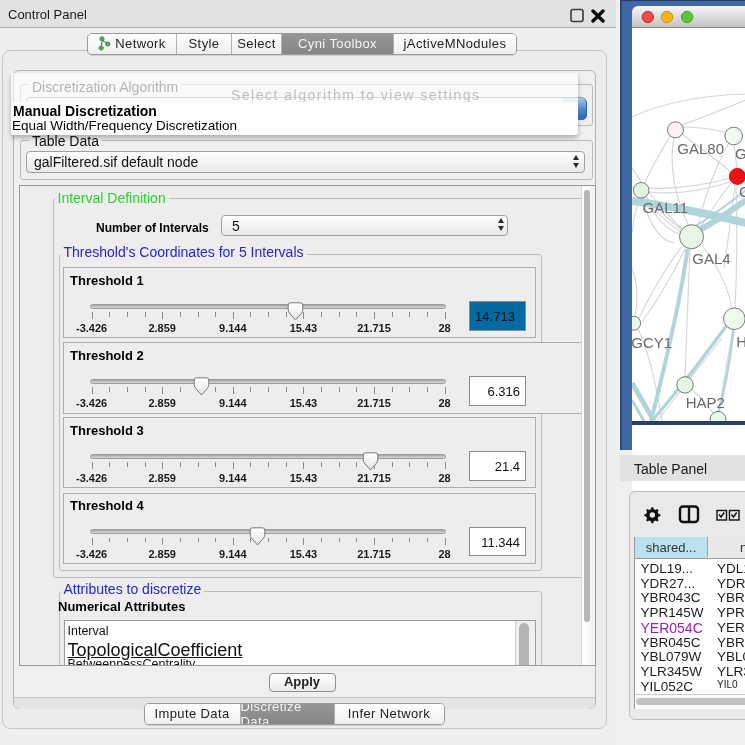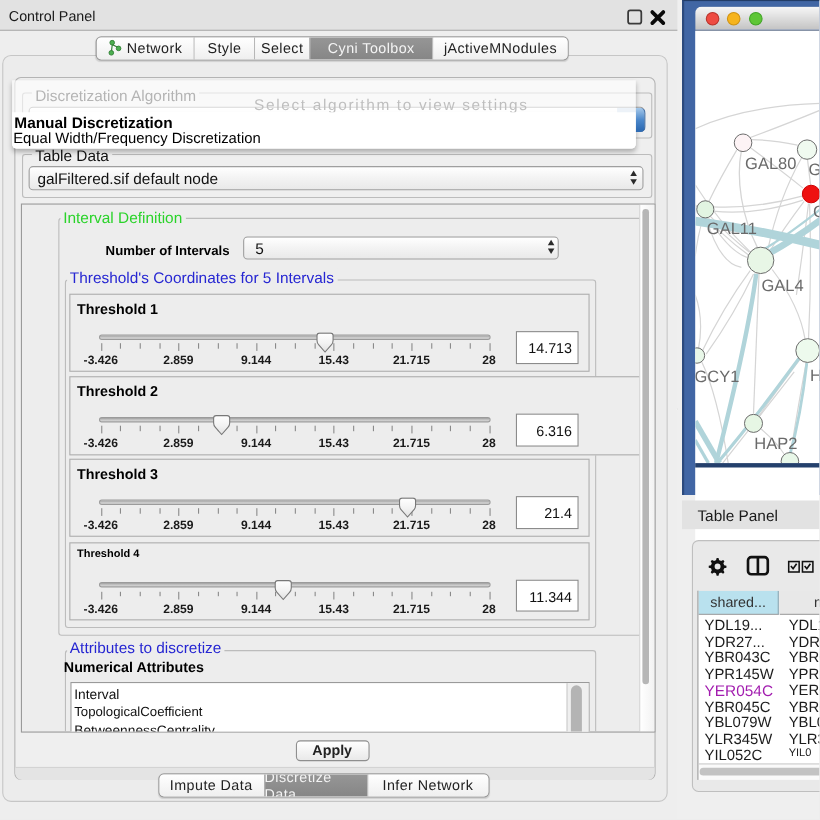--- a/index.html
+++ b/index.html
@@ -114,21 +114,21 @@
         <svg style="position:absolute;left:222.80px;top:33.5px;" width="17" height="19" viewBox="0 0 17 19">
           <defs>
             <linearGradient id="thg0" x1="0" y1="0" x2="0" y2="1">
               <stop offset="0" stop-color="#ffffff"></stop>
               <stop offset="0.55" stop-color="#f2f2f2"></stop>
               <stop offset="1" stop-color="#e0e0e0"></stop>
             </linearGradient>
           </defs>
           <path d="M3.5,0.8 L13.5,0.8 Q15.8,0.8 15.8,3 L15.8,7.5 Q15.8,9.8 14.2,11.5 L8.5,18 L2.8,11.5 Q1.2,9.8 1.2,7.5 L1.2,3 Q1.2,0.8 3.5,0.8 Z" fill="url(#thg0)" stroke="#787878" stroke-width="1"></path>
         </svg>
-        <div style="position:absolute;left:405px;top:33px;width:57px;height:29.5px;background:#ffffff;border:1px solid #8b8b8b;font-size:13px;color:#111;text-align:right;line-height:29px;padding-right:5px;">14.713</div>
+        <div style="position:absolute;left:405px;top:33px;width:57px;height:29.5px;background:#0369a1;border:1px solid #8b8b8b;font-size:13px;color:#111;text-align:center;line-height:29px;padding-right:5px;">14.713</div>
       </div>
   <div class="abs" style="left:43px;top:156.4px;width:540px;height:71.2px;border:1px solid #adadad;background:#ededed;">
         <div style="position:absolute;left:6px;top:4.5px;font-size:13px;font-weight:bold;color:#000;">Threshold 2</div>
         <div style="position:absolute;left:26px;top:35.5px;width:356px;height:5px;border-radius:2.5px;background:linear-gradient(#9e9e9e,#c9c9c9 60%,#d4d4d4);border:0.5px solid #9b9b9b;"></div>
         <div style="position:absolute;left:27.60px;top:44px;width:1px;height:7px;background:#8a8a8a;"></div>
         <div style="position:absolute;left:45.25px;top:44px;width:1px;height:4.5px;background:#8a8a8a;"></div>
         <div style="position:absolute;left:62.90px;top:44px;width:1px;height:4.5px;background:#8a8a8a;"></div>
         <div style="position:absolute;left:80.55px;top:44px;width:1px;height:4.5px;background:#8a8a8a;"></div>
         <div style="position:absolute;left:98.20px;top:44px;width:1px;height:7px;background:#8a8a8a;"></div>
         <div style="position:absolute;left:115.85px;top:44px;width:1px;height:4.5px;background:#8a8a8a;"></div>
@@ -201,21 +201,21 @@
               <stop offset="0" stop-color="#ffffff"></stop>
               <stop offset="0.55" stop-color="#f2f2f2"></stop>
               <stop offset="1" stop-color="#e0e0e0"></stop>
             </linearGradient>
           </defs>
           <path d="M3.5,0.8 L13.5,0.8 Q15.8,0.8 15.8,3 L15.8,7.5 Q15.8,9.8 14.2,11.5 L8.5,18 L2.8,11.5 Q1.2,9.8 1.2,7.5 L1.2,3 Q1.2,0.8 3.5,0.8 Z" fill="url(#thg2)" stroke="#787878" stroke-width="1"></path>
         </svg>
         <div style="position:absolute;left:405px;top:33px;width:57px;height:29.5px;background:#fff;border:1px solid #8b8b8b;font-size:13px;color:#111;text-align:right;line-height:29px;padding-right:5px;">21.4</div>
       </div>
   <div class="abs" style="left:43px;top:306.5px;width:472.5px;height:71.2px;border:1px solid #adadad;background:#ededed;">
-        <div style="position:absolute;left:6px;top:4.5px;font-size:10px;font-weight:bold;color:#000;">Threshold 4</div>
+        <div style="position:absolute;left:6px;top:4.5px;font-size:13px;font-weight:bold;color:#000;">Threshold 4</div>
         <div style="position:absolute;left:26px;top:35.5px;width:356px;height:5px;border-radius:2.5px;background:linear-gradient(#9e9e9e,#c9c9c9 60%,#d4d4d4);border:0.5px solid #9b9b9b;"></div>
         <div style="position:absolute;left:27.60px;top:44px;width:1px;height:7px;background:#8a8a8a;"></div>
         <div style="position:absolute;left:45.25px;top:44px;width:1px;height:4.5px;background:#8a8a8a;"></div>
         <div style="position:absolute;left:62.90px;top:44px;width:1px;height:4.5px;background:#8a8a8a;"></div>
         <div style="position:absolute;left:80.55px;top:44px;width:1px;height:4.5px;background:#8a8a8a;"></div>
         <div style="position:absolute;left:98.20px;top:44px;width:1px;height:7px;background:#8a8a8a;"></div>
         <div style="position:absolute;left:115.85px;top:44px;width:1px;height:4.5px;background:#8a8a8a;"></div>
         <div style="position:absolute;left:133.50px;top:44px;width:1px;height:4.5px;background:#8a8a8a;"></div>
         <div style="position:absolute;left:151.15px;top:44px;width:1px;height:4.5px;background:#8a8a8a;"></div>
         <div style="position:absolute;left:168.80px;top:44px;width:1px;height:7px;background:#8a8a8a;"></div>
@@ -248,21 +248,21 @@
           <path d="M3.5,0.8 L13.5,0.8 Q15.8,0.8 15.8,3 L15.8,7.5 Q15.8,9.8 14.2,11.5 L8.5,18 L2.8,11.5 Q1.2,9.8 1.2,7.5 L1.2,3 Q1.2,0.8 3.5,0.8 Z" fill="url(#thg3)" stroke="#787878" stroke-width="1"></path>
         </svg>
         <div style="position:absolute;left:405px;top:33px;width:57px;height:29.5px;background:#fff;border:1px solid #8b8b8b;font-size:13px;color:#111;text-align:right;line-height:29px;padding-right:5px;">11.344</div>
       </div>
 
   <div class="abs grp" style="left:38.5px;top:404.5px;width:483px;height:123px;"></div>
   <div class="abs grpt" style="left:40.5px;top:394.5px;background:#ededed;color:#2626d2;">Attributes to discretize</div>
   <div class="abs" style="left:38px;top:413px;font-size:13px;font-weight:bold;color:#000;">Numerical Attributes</div>
   <div class="abs" style="left:44px;top:433.5px;width:471.5px;height:70px;background:#fff;border:1px solid #9a9a9a;">
      <div style="position:absolute;left:2.5px;top:3px;font-size:12.5px;color:#111;">Interval</div>
-     <div style="position:absolute;left:2.5px;top:19.5px;font-size:12px;color:#111;">TopologicalCoefficient</div>
+     <div style="position:absolute;left:2.5px;top:19.5px;font-size:18px;color:#111;text-decoration:underline;">TopologicalCoefficient</div>
      <div style="position:absolute;left:2.5px;top:36px;font-size:12.5px;color:#111;">BetweennessCentrality</div>
      <div style="position:absolute;right:0;top:0;width:20px;height:70px;background:#efefef;border-left:1px solid #cccccc;"></div>
      <div style="position:absolute;left:453.5px;top:2px;width:10px;height:66px;border-radius:5px;background:#b4b4b4;"></div>
   </div>
 </div>
 
 <div class="abs" style="left:561px;top:0;width:14px;height:479px;background:linear-gradient(90deg,#ffffff,#f2f2f2);border-left:1px solid #d8d8d8;"></div>
 <div class="abs" style="left:563.5px;top:4px;width:6px;height:432px;border-radius:3px;background:#b6b6b6;"></div>
 </div>
 

